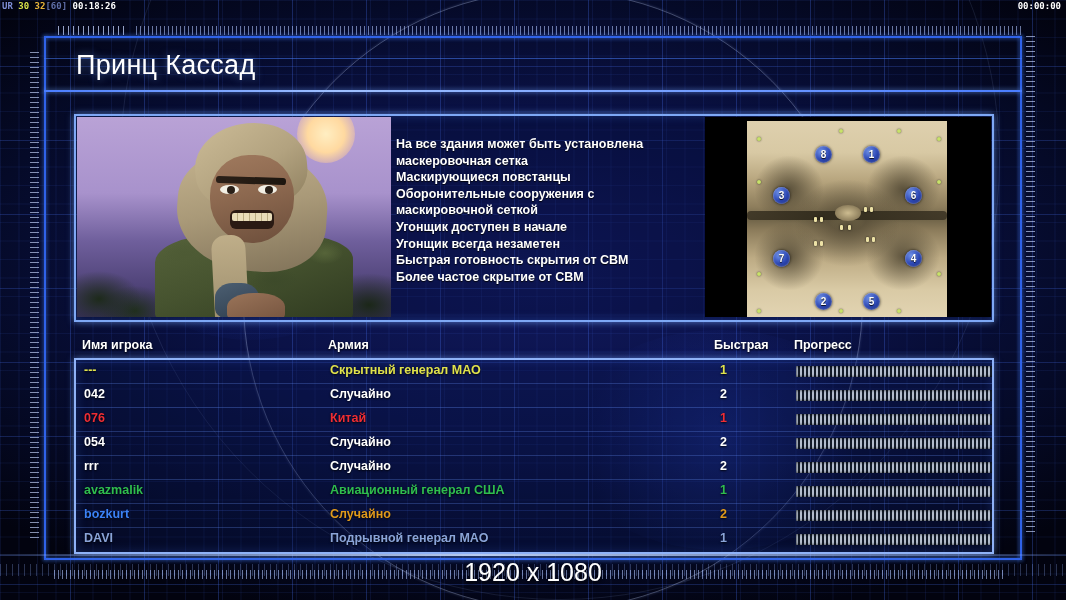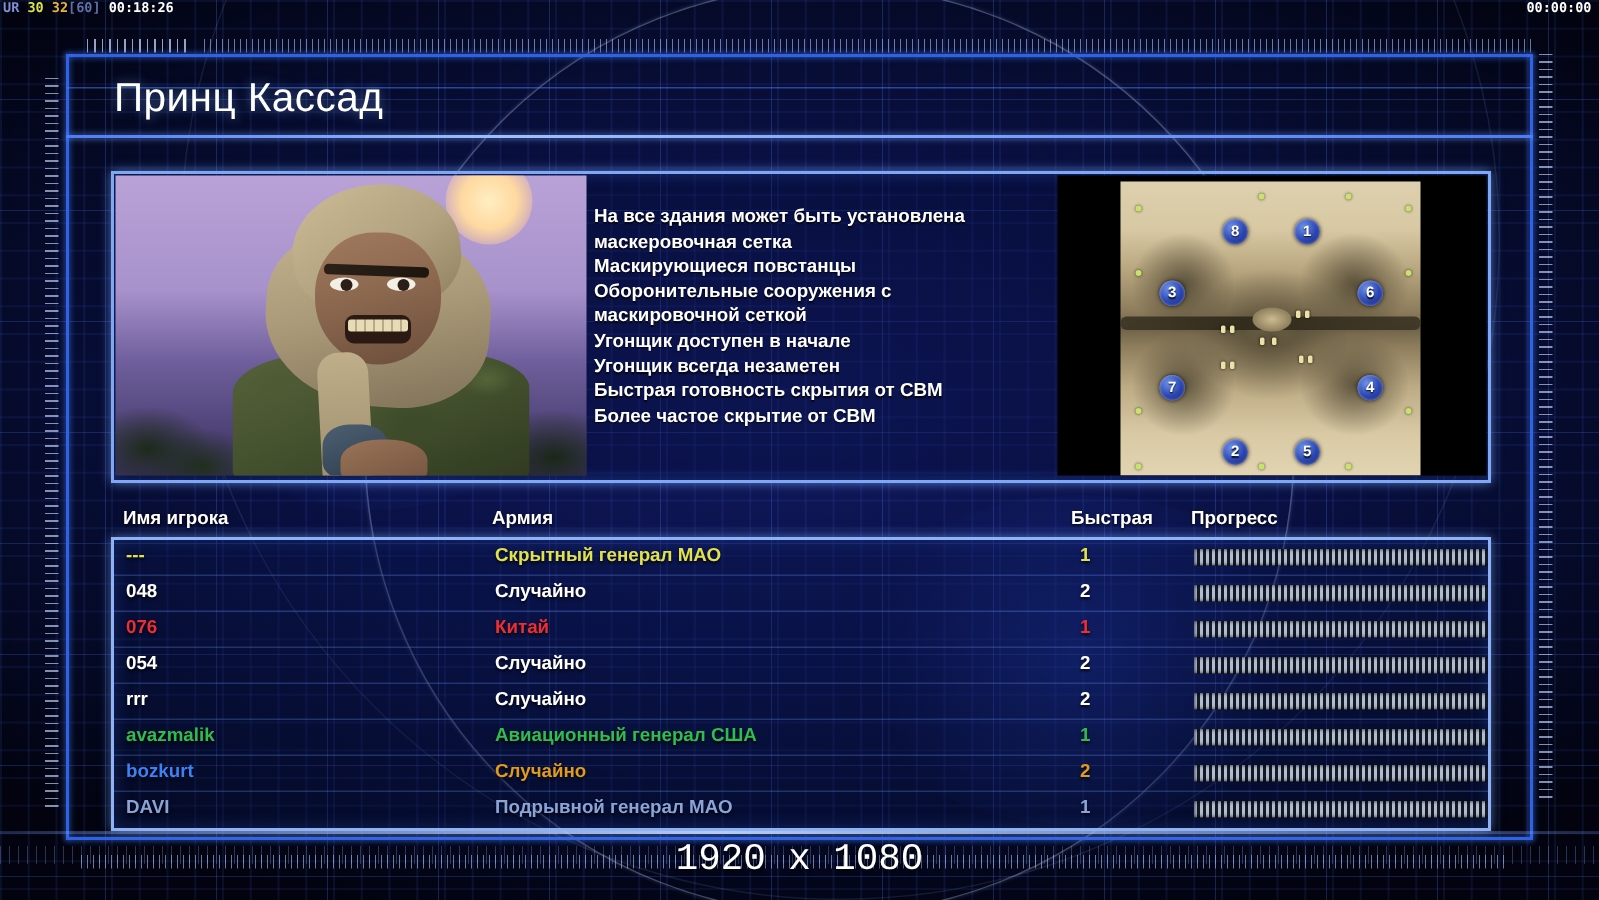--- a/index.html
+++ b/index.html
@@ -307,21 +307,20 @@
         rgba(210,220,235,.92) 0 2px,
         rgba(20,28,42,.95) 2px 4px);
     box-shadow:inset 0 0 3px rgba(0,0,0,.9);
     filter:brightness(.92);
   }
 
   
   #resbar{
     position:absolute; left:0; bottom:0; width:880px; height:52px;
     z-index:45;
-    font-family:Liberation Mono, monospace;
   }
   #reshl{
     position:absolute; left:0; top:6px; width:1066px; height:2px;
     background:linear-gradient(to right, rgba(120,160,255,.2), rgba(200,220,255,.9) 45%, rgba(120,160,255,.2));
   }
   #restext{
     position:absolute; left:0; top:10px; width:1066px;
     text-align:center;
     font-size:25px; color:#ffffff;
     text-shadow:0 2px 4px rgba(0,0,0,.9);
@@ -454,21 +453,21 @@
 </div>
 
 <div id="tablepanel">
     <div class="prow">
       <div class="cell c-name" style="color: rgb(224, 226, 76);">---</div>
       <div class="cell c-army" style="color: rgb(224, 226, 76);">Скрытный генерал МАО</div>
       <div class="cell c-team" style="color: rgb(224, 226, 76);">1</div>
       <div class="bar" style="width: 200px;"></div>
     </div>
     <div class="prow">
-      <div class="cell c-name" style="color: rgb(255, 255, 255);">048</div>
+      <div class="cell c-name" style="color: rgb(255, 255, 255);">042</div>
       <div class="cell c-army" style="color: rgb(255, 255, 255);">Случайно</div>
       <div class="cell c-team" style="color: rgb(255, 255, 255);">2</div>
       <div class="bar" style="width: 200px;"></div>
     </div>
     <div class="prow">
       <div class="cell c-name" style="color: rgb(239, 45, 52);">076</div>
       <div class="cell c-army" style="color: rgb(239, 45, 52);">Китай</div>
       <div class="cell c-team" style="color: rgb(239, 45, 52);">1</div>
       <div class="bar" style="width: 200px;"></div>
     </div>

